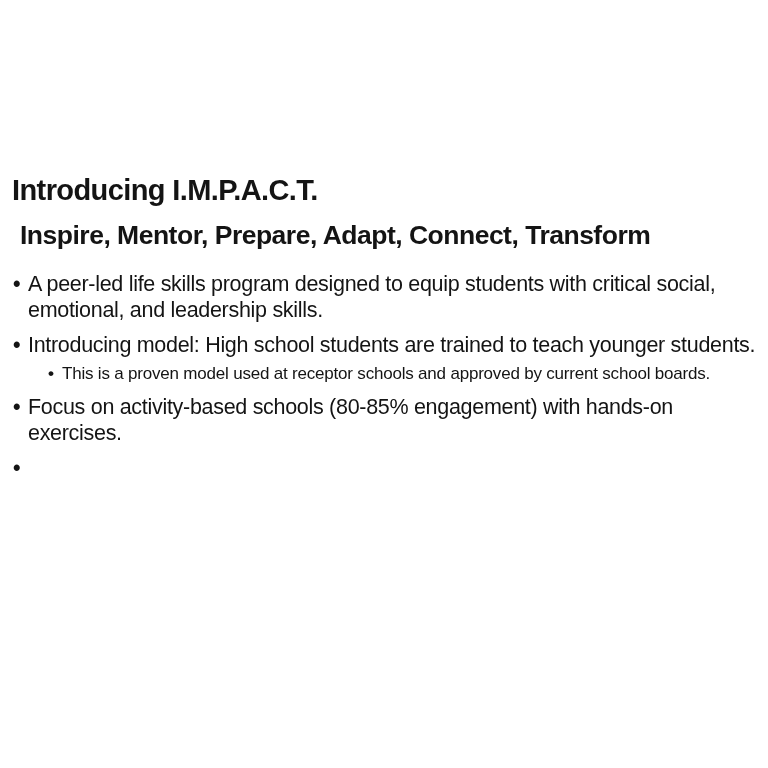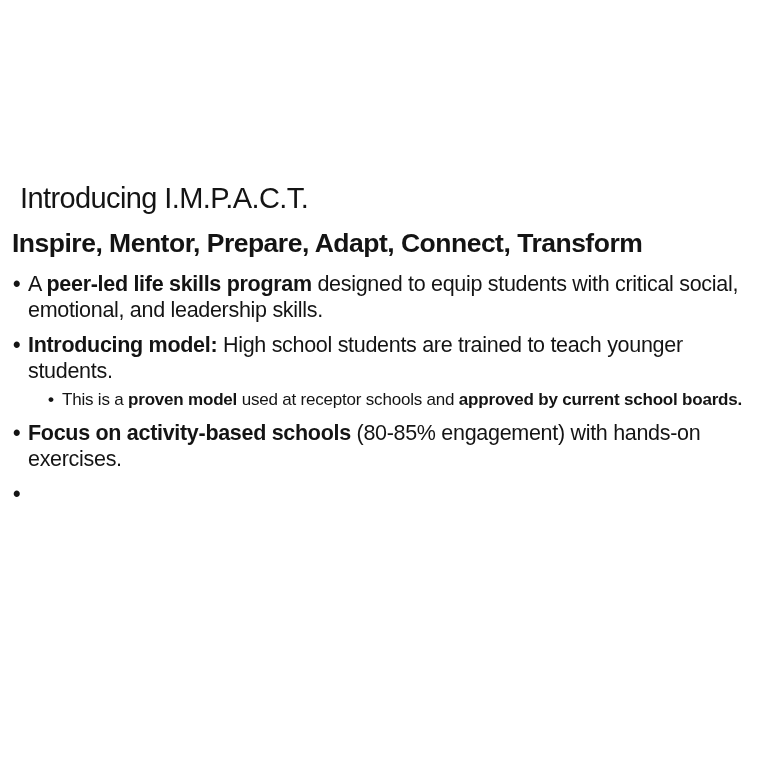--- a/index.html
+++ b/index.html
@@ -23,32 +23,32 @@
     height: 768px;
   }
   .title-block {
     position: absolute;
     left: 12px;
     top: 170px;
     width: 750px;
   }
   .title {
     font-size: 29px;
-    font-weight: normal;
+    font-weight: bold;
     line-height: 40px;
     letter-spacing: -0.6px;
-    margin: 8px;
+    margin: 0;
     white-space: nowrap;
   }
   .subtitle {
     font-size: 26.5px;
     font-weight: bold;
     line-height: 34px;
     letter-spacing: -0.5px;
-    margin: 0;
+    margin: 8px;
     white-space: nowrap;
   }
   .bullets {
     position: absolute;
     left: 10px;
     top: 271px;
     width: 748px;
     margin: 0;
     padding: 0;
     list-style: none;
@@ -60,21 +60,21 @@
     line-height: 26px;
     letter-spacing: -0.3px;
     margin-bottom: 9px;
   }
   .item .dot {
     position: absolute;
     left: 3px;
     top: 0;
     font-weight: bold;
   }
-  .item b { font-weight: bold; }
+  .item b { font-weight: normal; }
   .sub-list {
     list-style: none;
     margin: 4px 0 0 0;
     padding: 0;
   }
   .sub-item {
     position: relative;
     padding-left: 34px;
     font-size: 17px;
     line-height: 23px;

